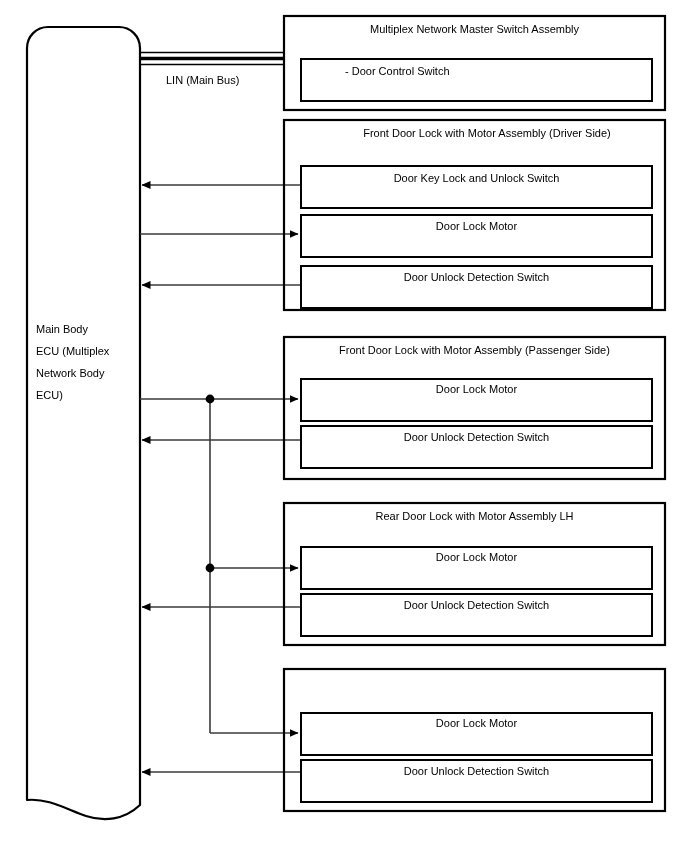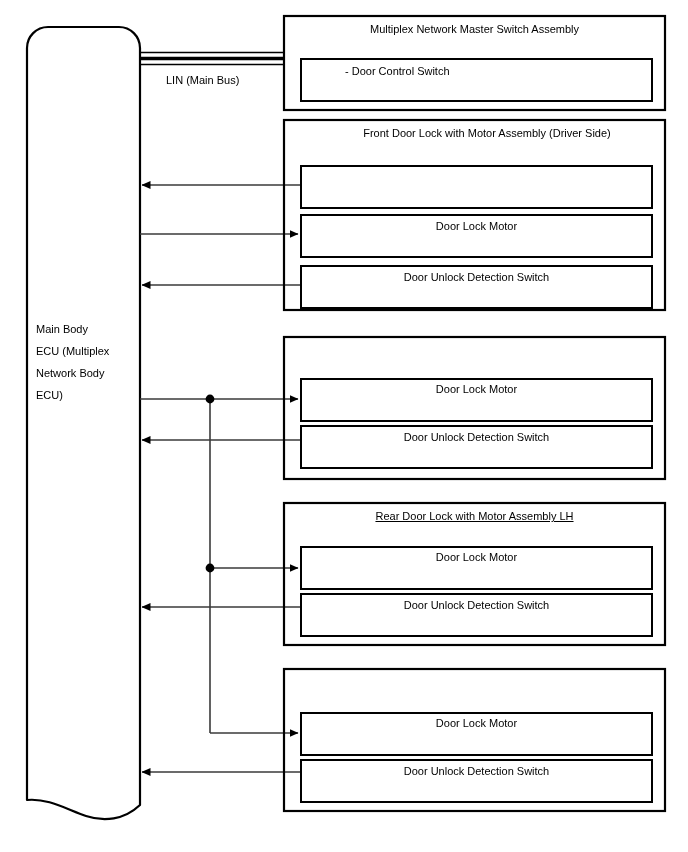--- a/index.html
+++ b/index.html
@@ -133,26 +133,28 @@
 ECU (Multiplex
 Network Body
 ECU)</div>
 
   <div class="lin-label">LIN (Main Bus)</div>
 
   <div class="group-title" style="left:284px; top:23px; width:381px;">Multiplex Network Master Switch Assembly</div>
   <div class="item-label left" style="left:317px; top:65px; width:330px;margin-left:28px;">- Door Control Switch</div>
 
   <div class="group-title" style="left:268px; top:127px; width:438px;">Front Door Lock with Motor Assembly (Driver Side)</div>
+  <div class="item-label" style="left:301px; top:172px; width:351px;">Door Key Lock and Unlock Switch</div>
   <div class="item-label" style="left:301px; top:220px; width:351px;">Door Lock Motor</div>
   <div class="item-label" style="left:301px; top:271px; width:351px;">Door Unlock Detection Switch</div>
 
+  <div class="group-title" style="left:284px; top:344px; width:381px;">Front Door Lock with Motor Assembly (Passenger Side)</div>
   <div class="item-label" style="left:301px; top:383px; width:351px;">Door Lock Motor</div>
   <div class="item-label" style="left:301px; top:431px; width:351px;">Door Unlock Detection Switch</div>
 
-  <div class="group-title" style="left:284px; top:510px; width:381px;text-decoration:underline;">Rear Door Lock with Motor Assembly LH</div>
+  <div class="group-title" style="left:284px; top:510px; width:381px;">Rear Door Lock with Motor Assembly LH</div>
   <div class="item-label" style="left:301px; top:551px; width:351px;">Door Lock Motor</div>
   <div class="item-label" style="left:301px; top:599px; width:351px;">Door Unlock Detection Switch</div>
 
   <div class="item-label" style="left:301px; top:717px; width:351px;">Door Lock Motor</div>
   <div class="item-label" style="left:301px; top:765px; width:351px;">Door Unlock Detection Switch</div>
 
 </div>
 
 </body></html>

